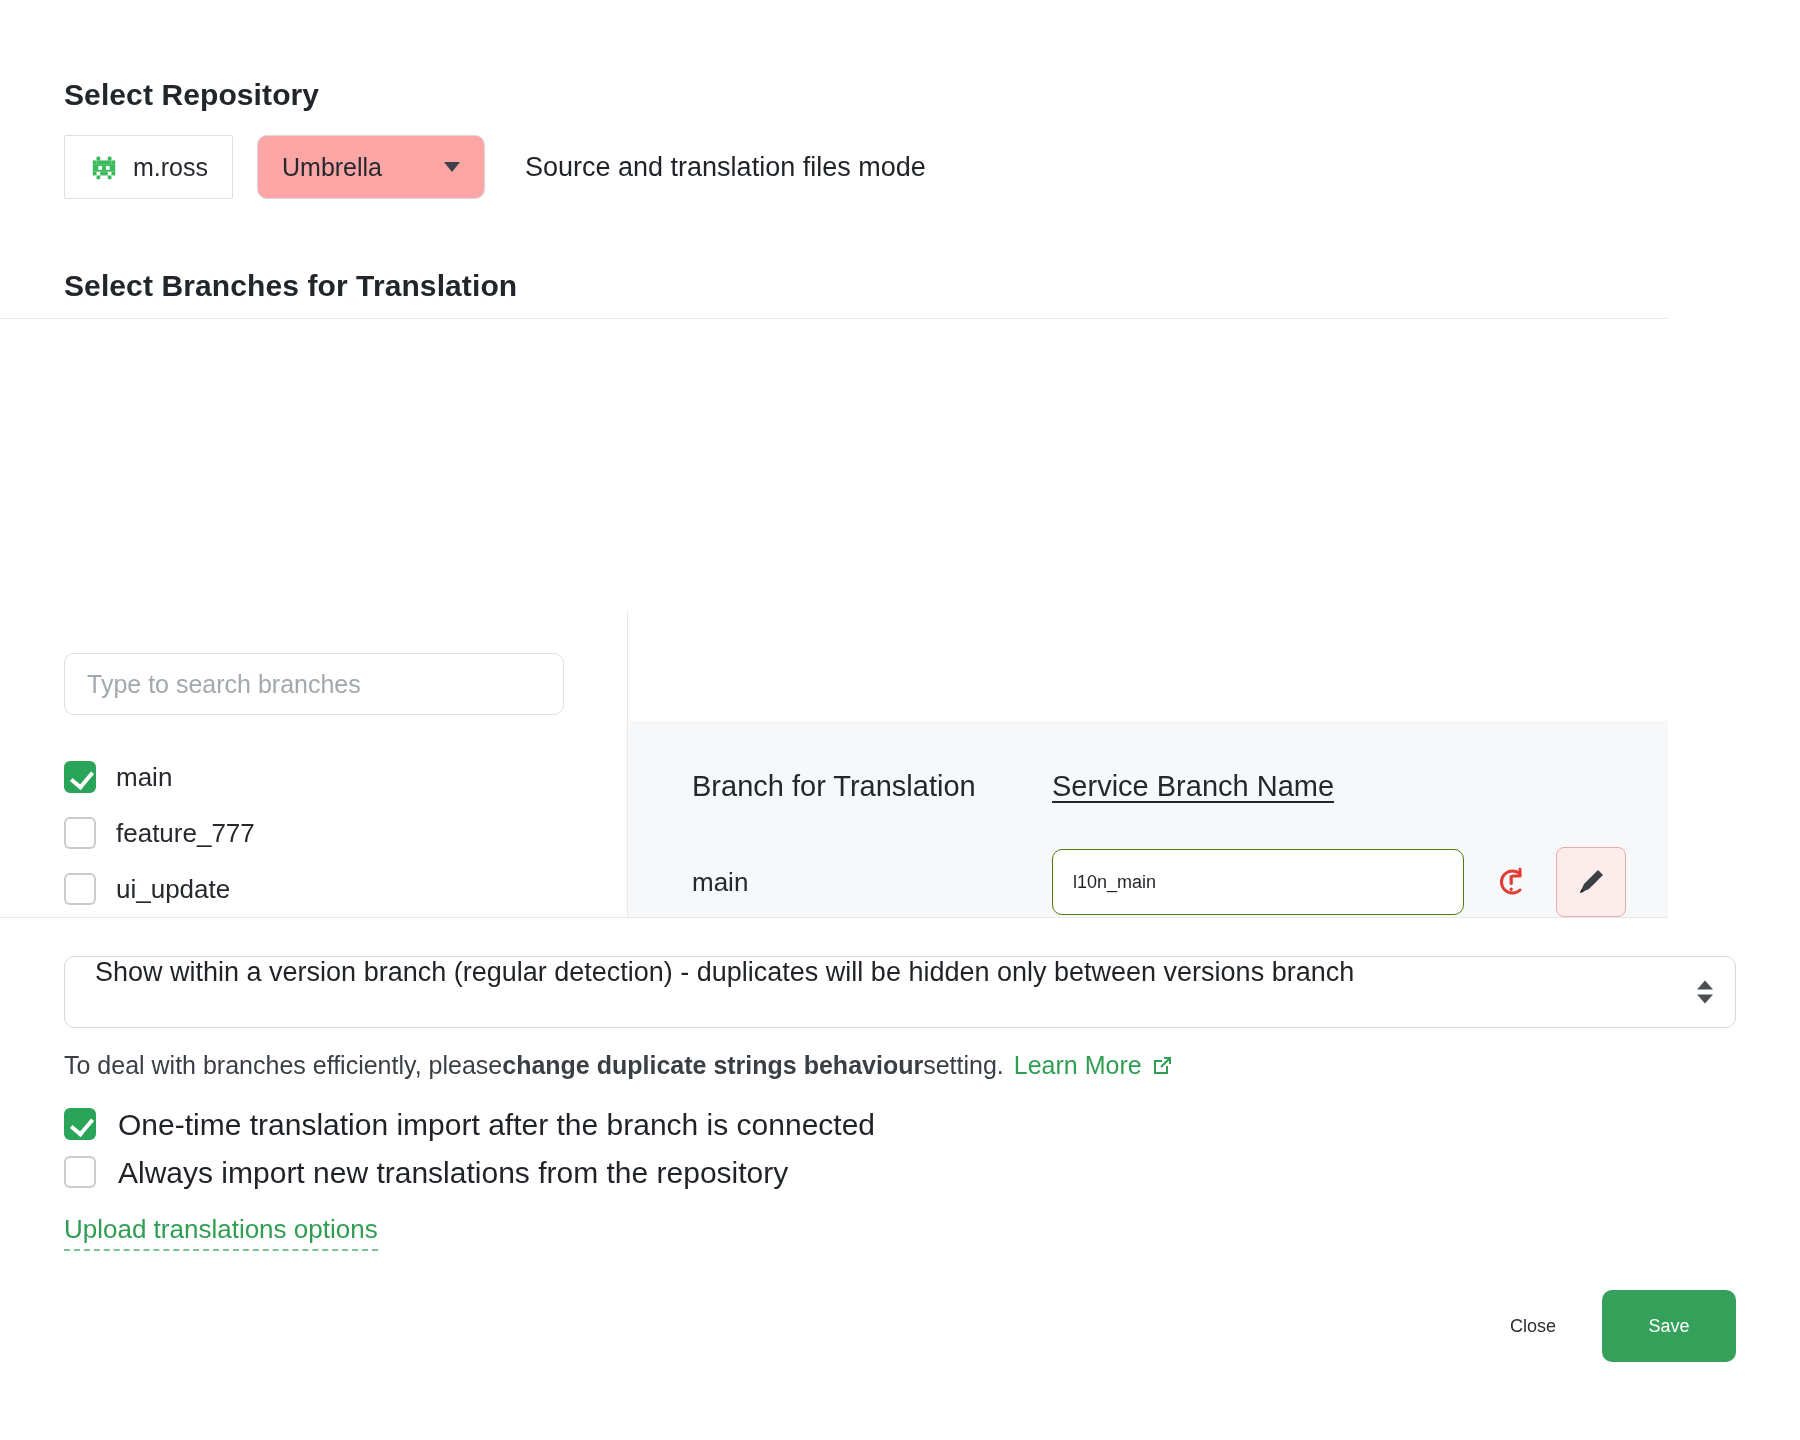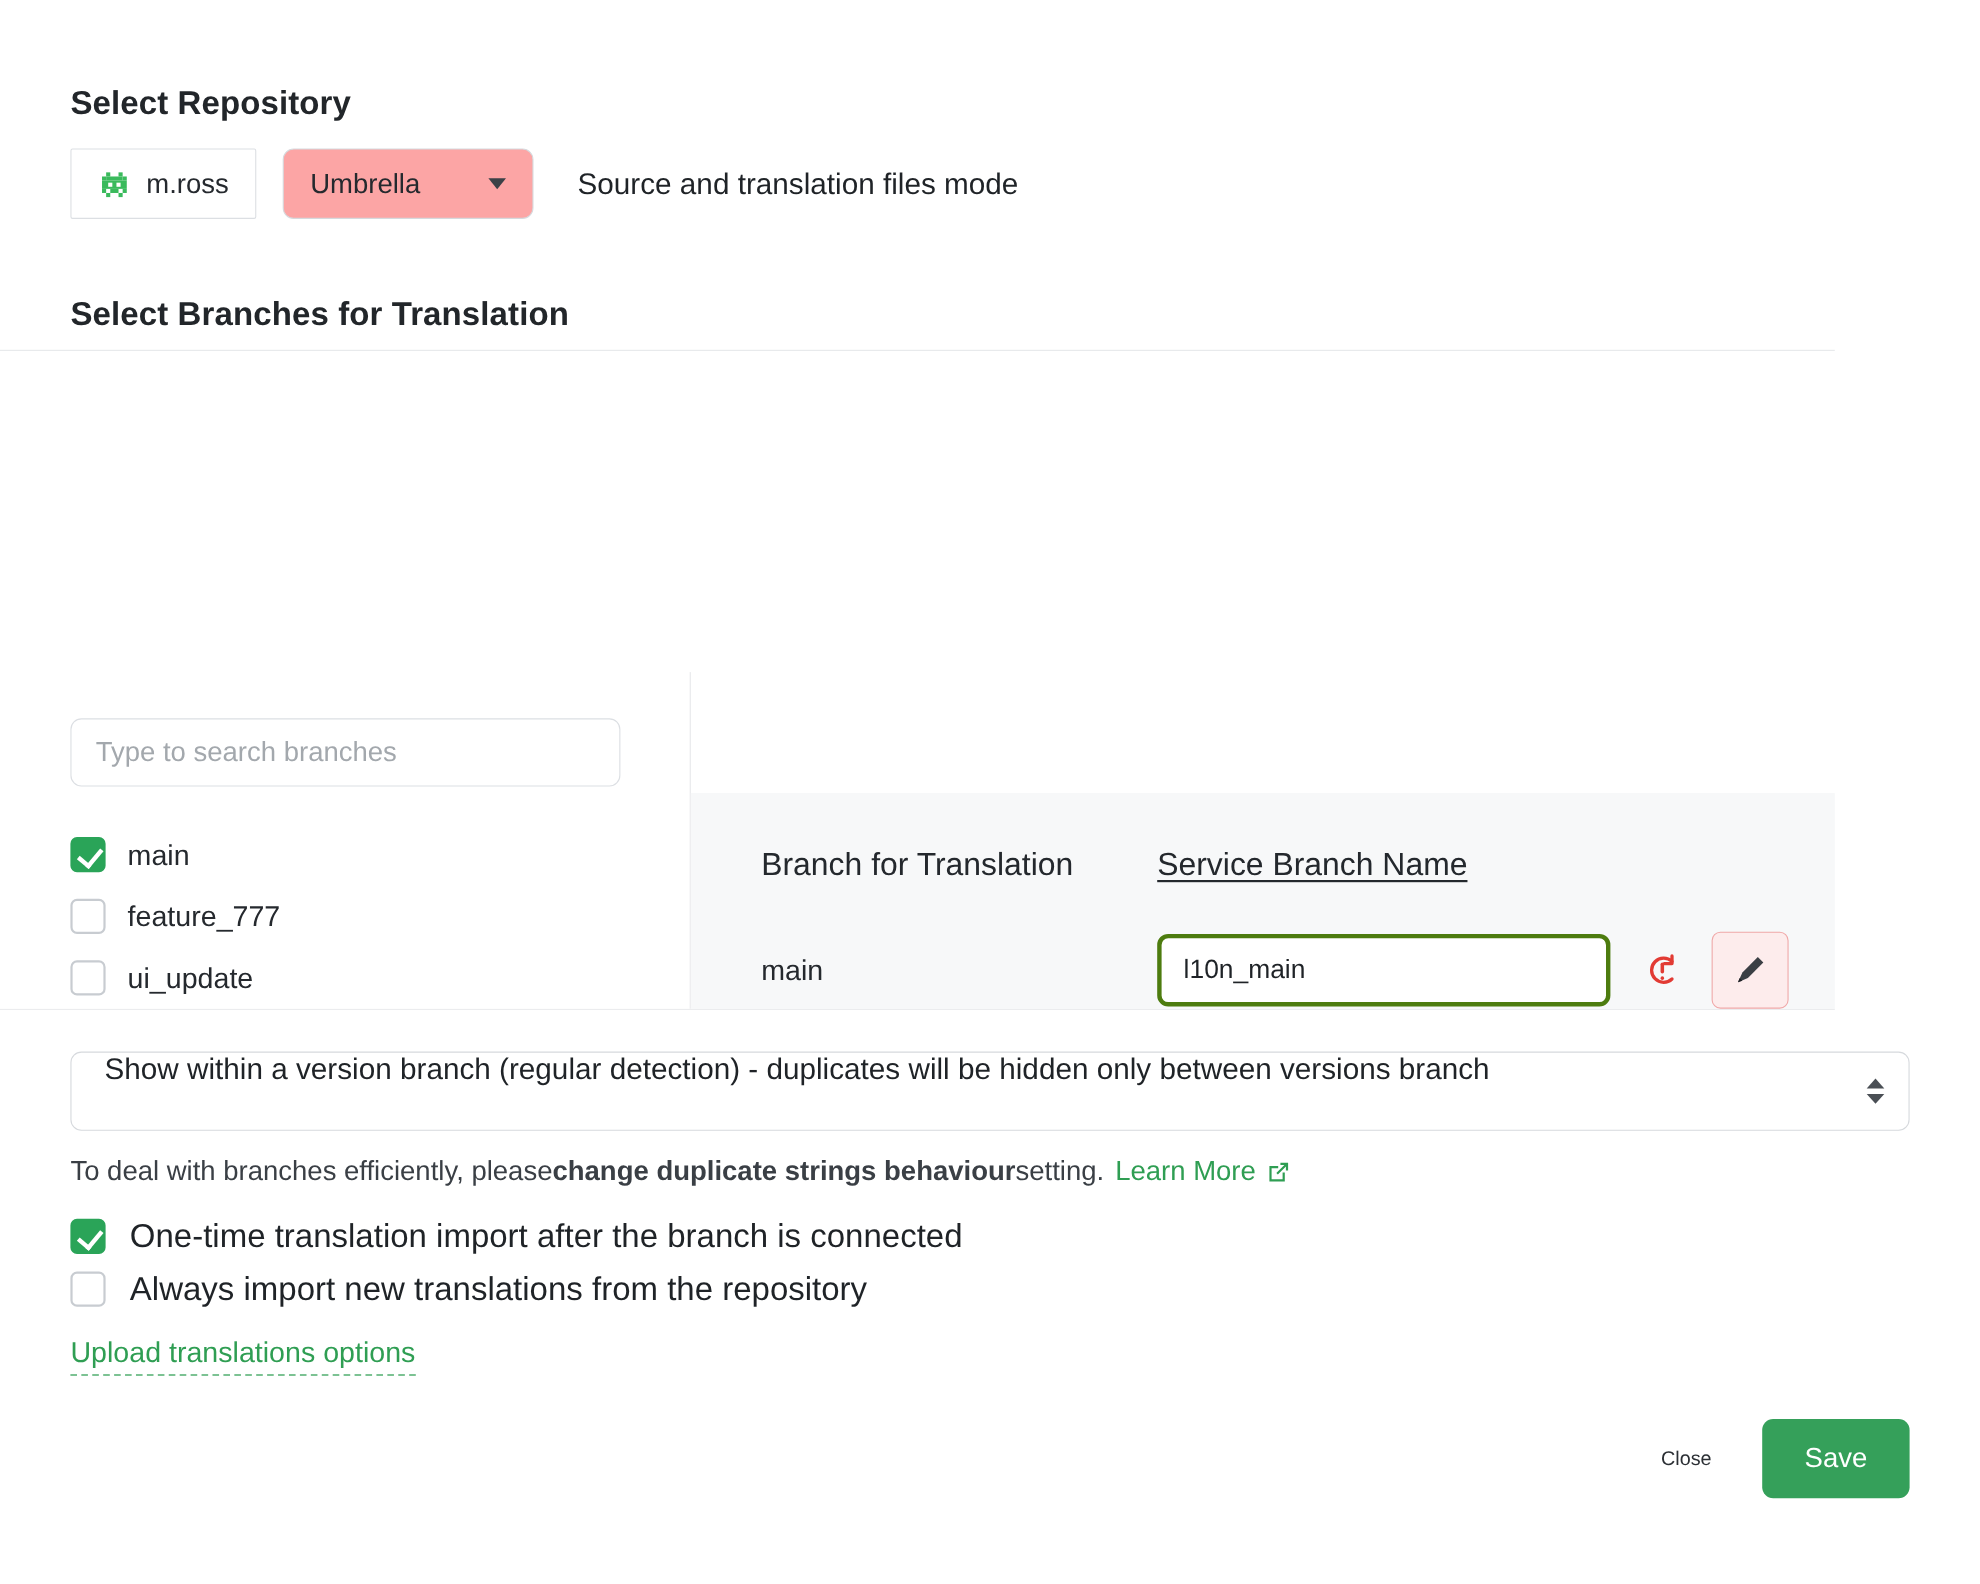--- a/index.html
+++ b/index.html
@@ -149,25 +149,25 @@
   }
 
   .grid-row {
     display: flex; align-items: center;
     margin-top: 44px;
   }
   .row-col1 { width: 360px; font-size: 26px; color: #25292e; }
 
   .svc-input {
     width: 412px; height: 66px;
-    border: 4px solid #4d7c0f;
+    border: 1px solid #4d7c0f;
     border-radius: 10px;
     background: #fff;
     padding: 0 20px;
-    font-size: 24px;
+    font-size: 18px;
     color: #1f2327;
     font-family: "Liberation Sans", sans-serif;
     outline: none;
   }
 
   .warn-icon {
     margin-left: 30px;
     width: 34px; height: 34px;
     display: block;
   }
@@ -259,21 +259,21 @@
     background: none; border: none;
     font-family: "Liberation Sans", sans-serif;
     padding: 10px 6px;
   }
   .save-btn {
     width: 134px; height: 72px;
     background: #35a05a;
     color: #fff;
     border: none;
     border-radius: 10px;
-    font-size: 25px;
+    font-size: 18px;
     font-family: "Liberation Sans", sans-serif;
   }
 </style>
 </head>
 <body>
 
 <div class="dialog">
 
   <div class="section-label" id="repo-label">Select Repository</div>
 

